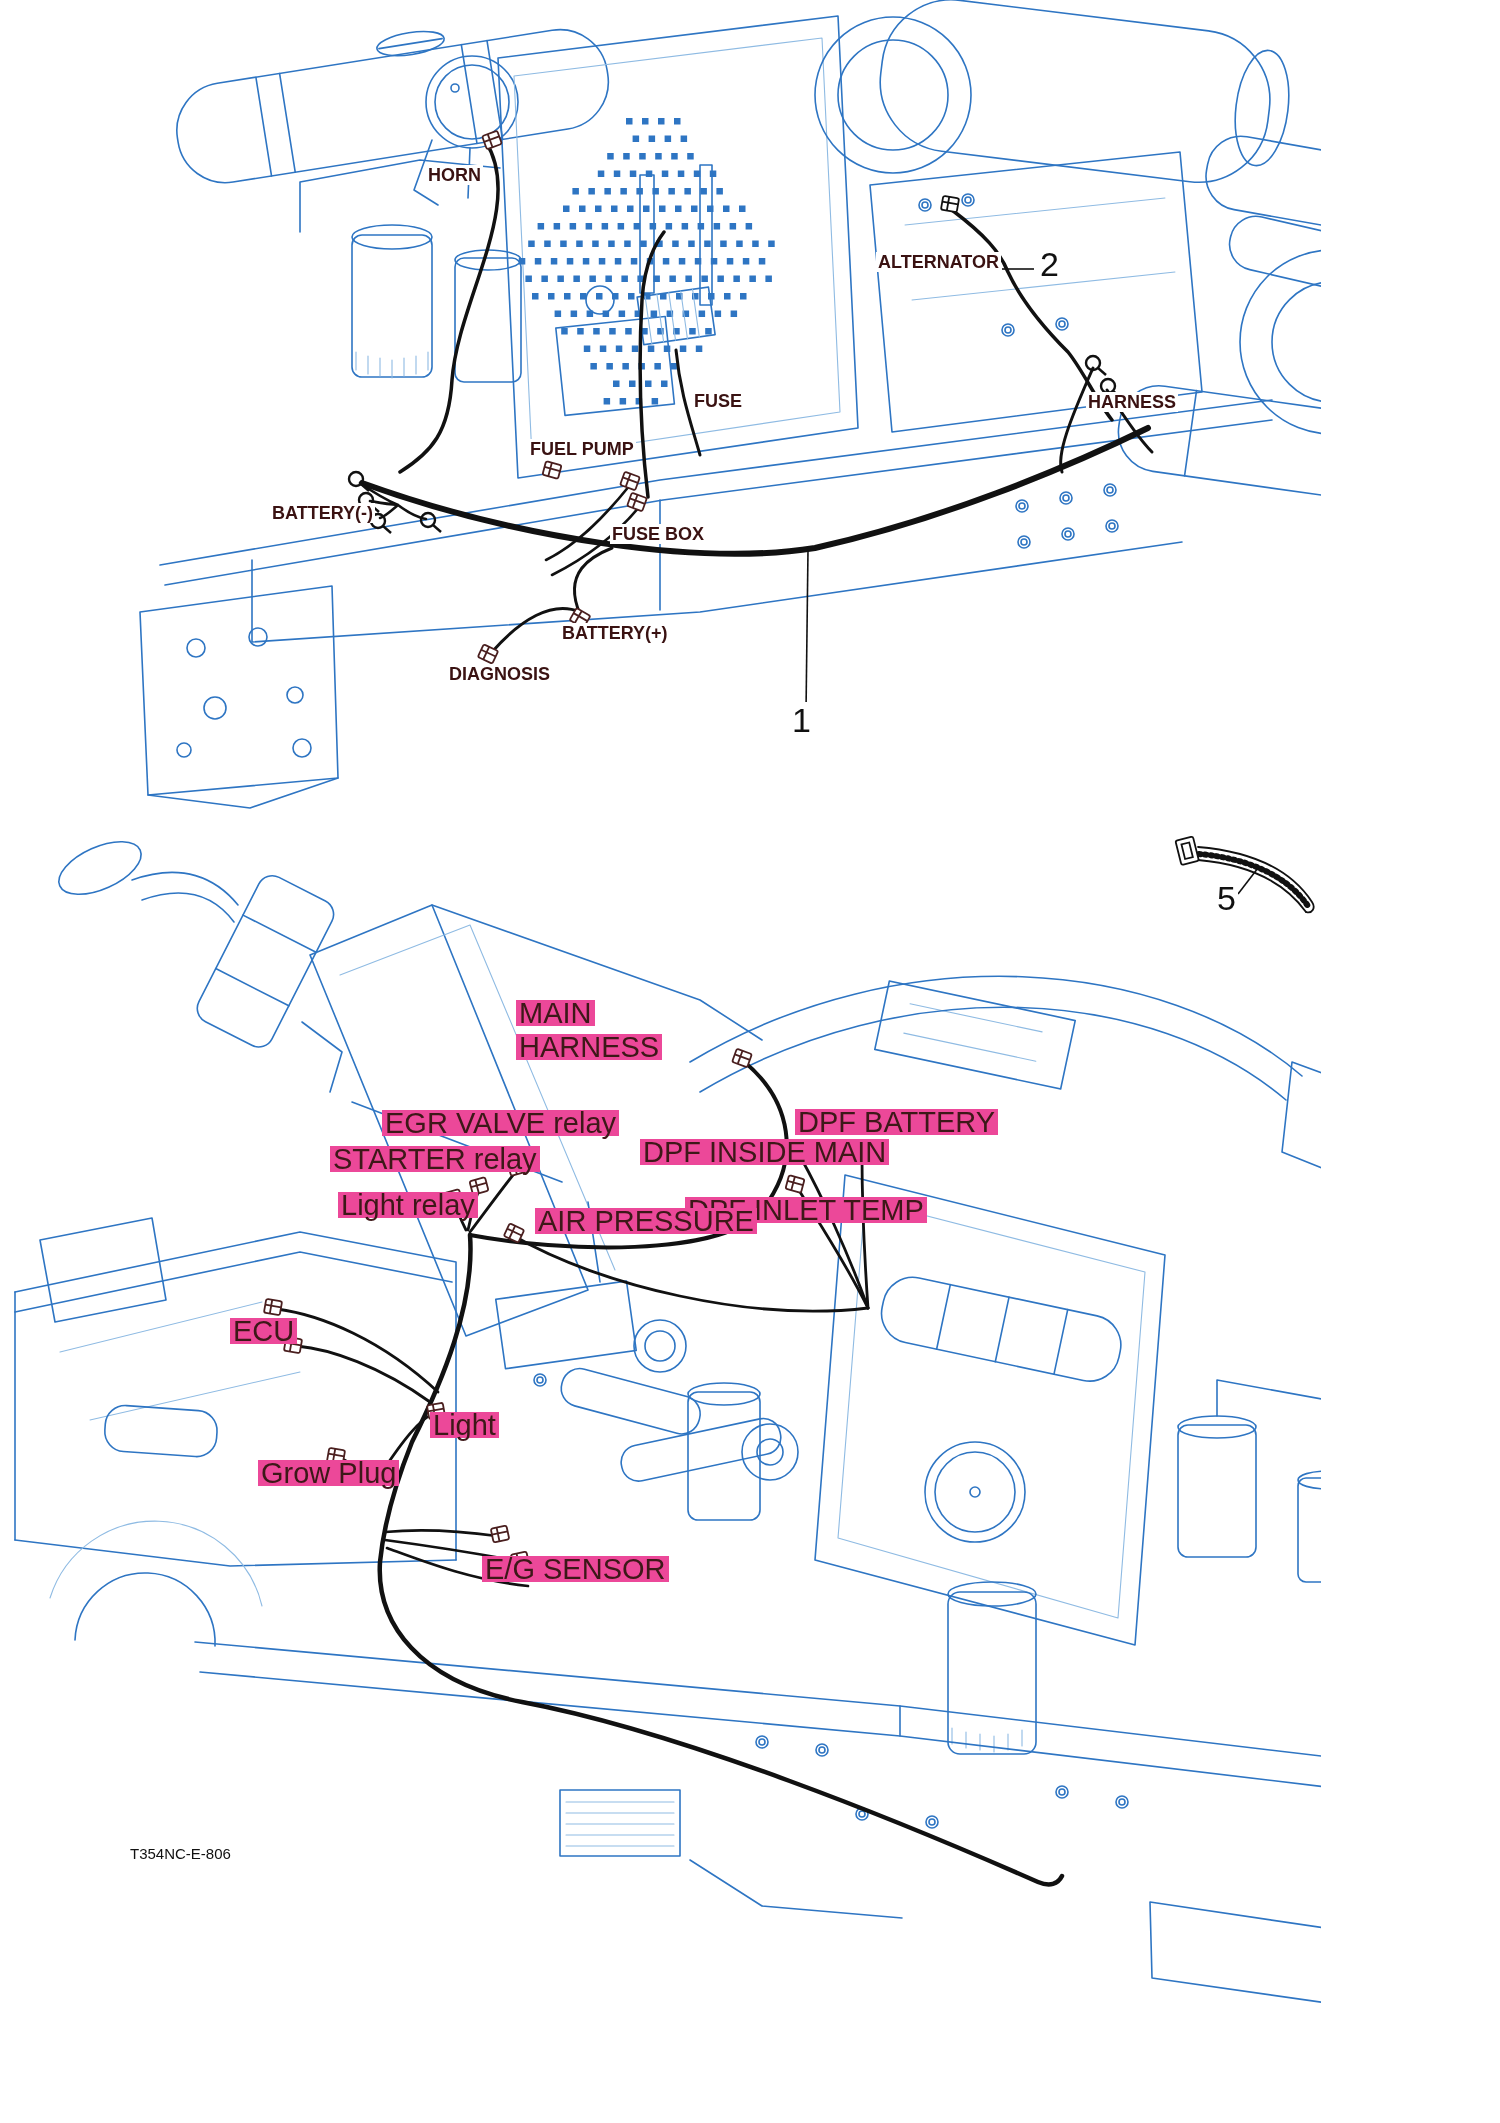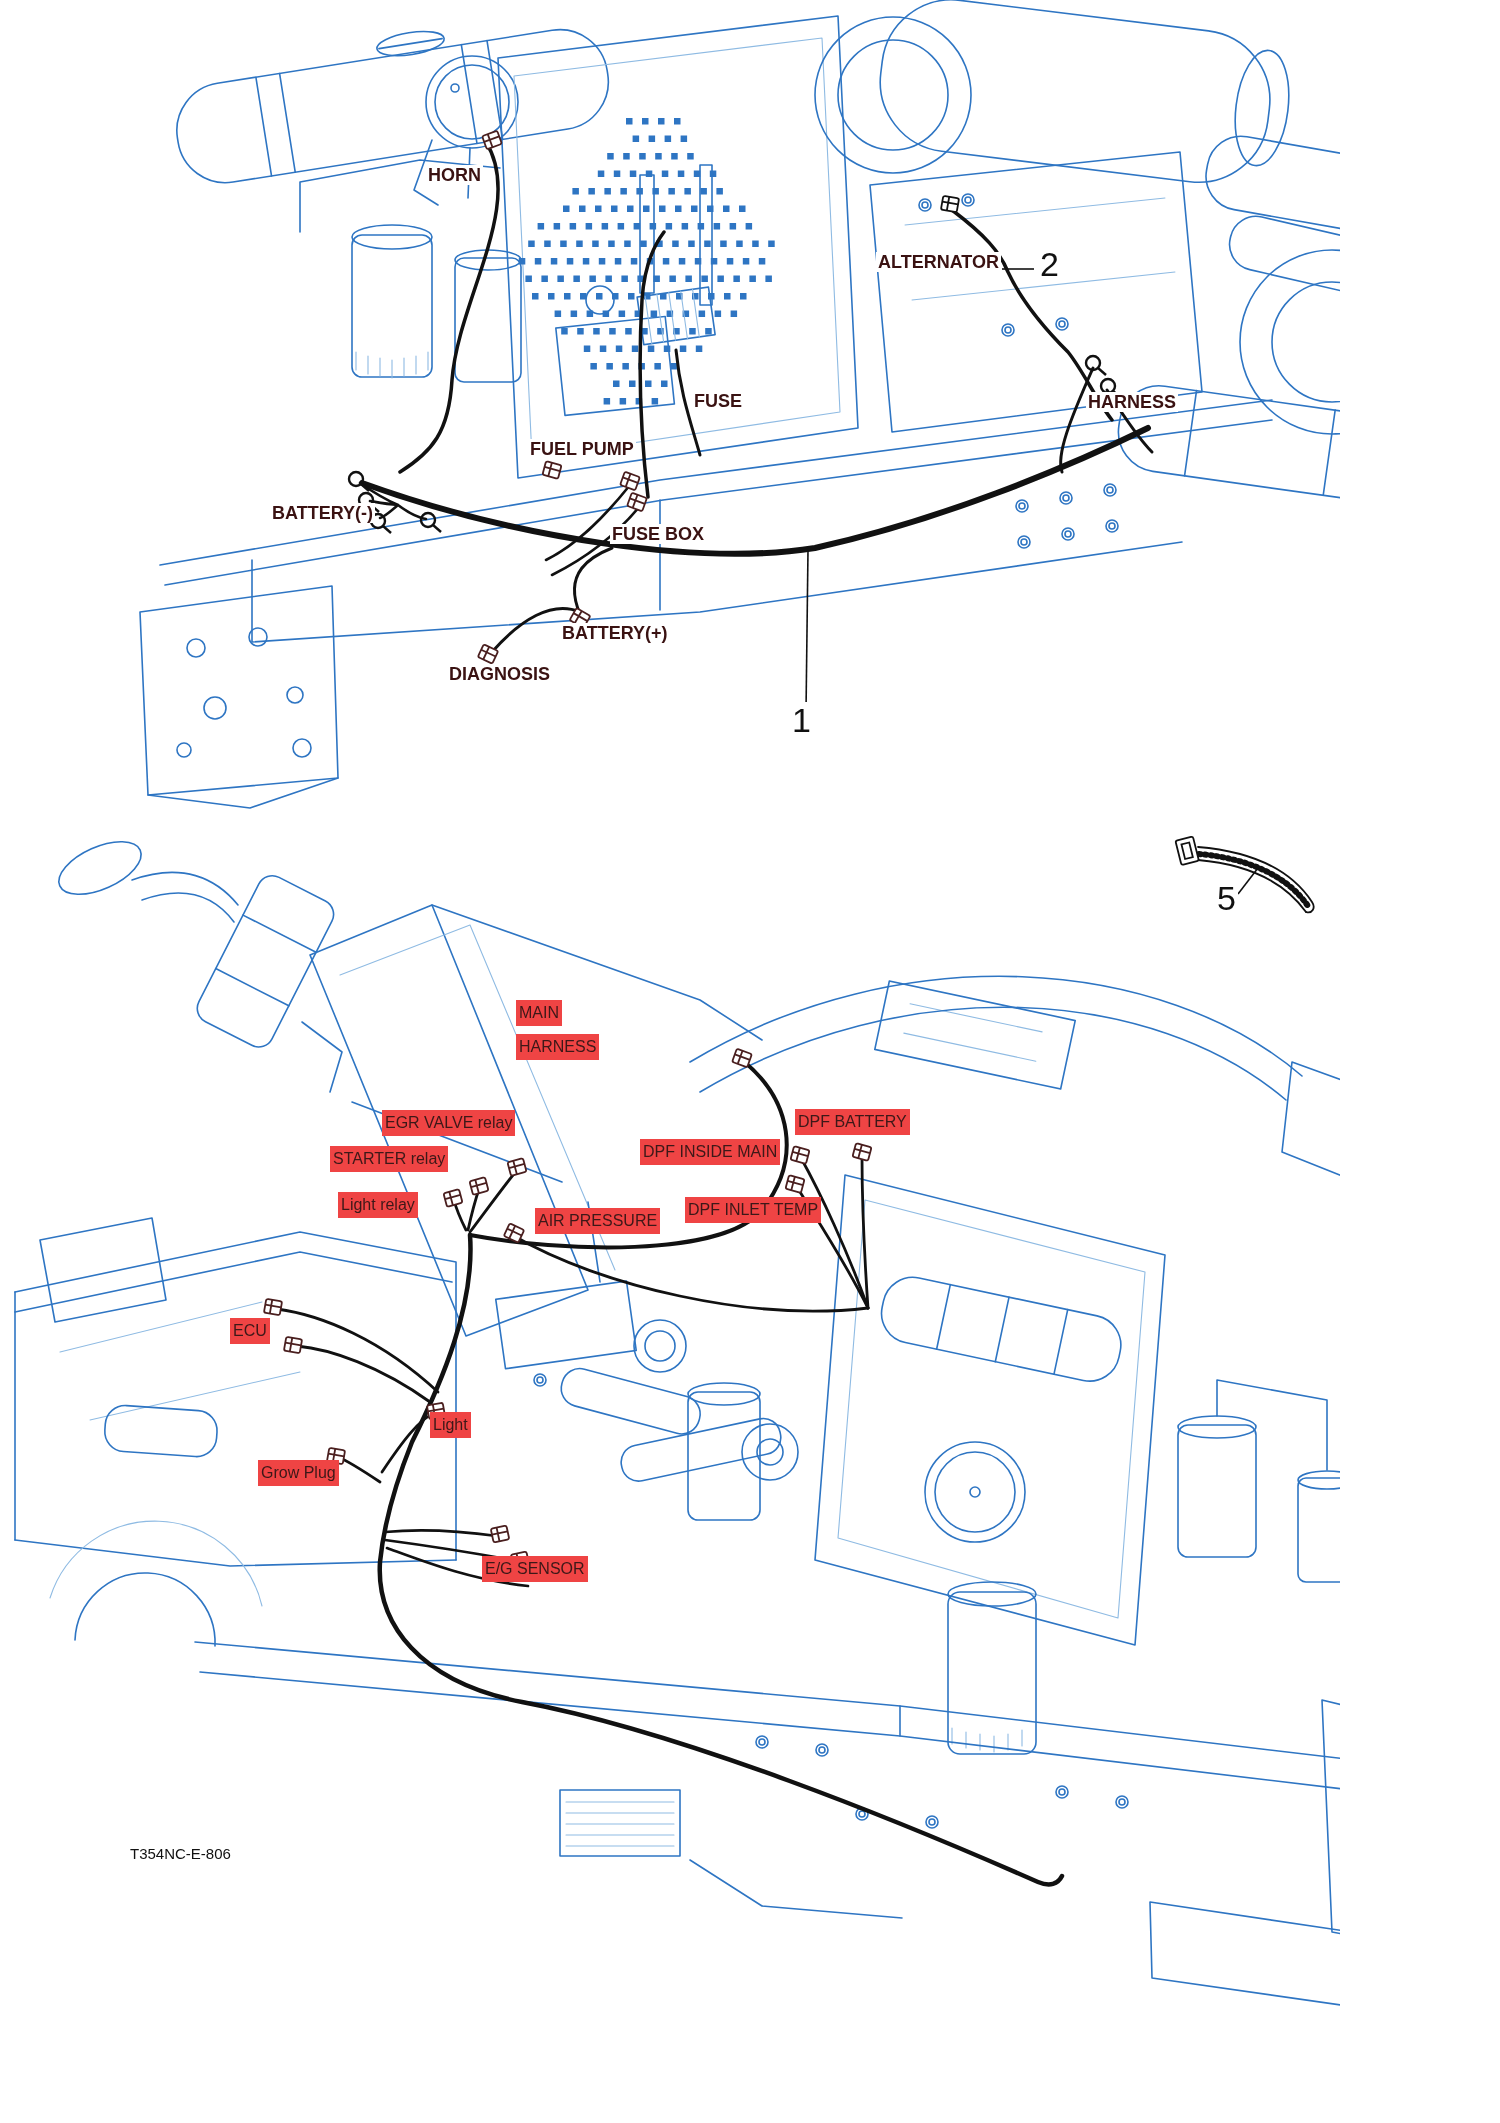--- a/index.html
+++ b/index.html
@@ -1,29 +1,29 @@
 <!DOCTYPE html>
 <html><head>
 <meta charset="utf-8">
 <style>
   html,body{margin:0;padding:0;background:#ffffff;}
   #diagram{position:relative;width:1321px;height:2123px;background:#fff;overflow:hidden;
-           font-family:"Liberation Sans",sans-serif;padding-left:19px;}
+           font-family:"Liberation Sans",sans-serif;}
   svg{position:absolute;left:0;display:block;}
   .art{stroke:#2e75c3;fill:none;stroke-width:1.6;stroke-linejoin:round;stroke-linecap:round;}
   .art-light{stroke:#8fbbe3;fill:none;stroke-width:1.1;}
   .harness{stroke:#111;fill:none;stroke-linecap:round;stroke-linejoin:round;}
   .conn{stroke:#4a1f1f;fill:#fff;stroke-width:1.8;}
   .connb{stroke:#111;fill:#fff;stroke-width:1.8;}
   .ring{stroke:#111;fill:none;stroke-width:2.4;}
   .leader{stroke:#111;stroke-width:1.6;fill:none;}
   .lbl1{position:absolute;font-weight:bold;font-size:18px;line-height:20px;color:#3a1212;
         background:#fff;padding:0 2px;white-space:nowrap;}
-  .lbl2{position:absolute;font-size:16px;line-height:26px;color:#3d1818;
-        background:#ef4444;padding:0 3px;white-space:nowrap;}
+  .lbl2{position:absolute;font-size:29px;line-height:26px;color:#3d1818;
+        background:#ec4899;padding:0 3px;white-space:nowrap;}
   .callout{position:absolute;font-size:34px;line-height:36px;color:#111;background:#fff;
         padding:0 2px;white-space:nowrap;}
   .code{position:absolute;font-size:15px;color:#111;white-space:nowrap;}
 </style>
 </head>
 <body>
 
 <div id="diagram">
 
   <svg style="top:0" width="1500" height="812" viewBox="0 0 1500 812">

